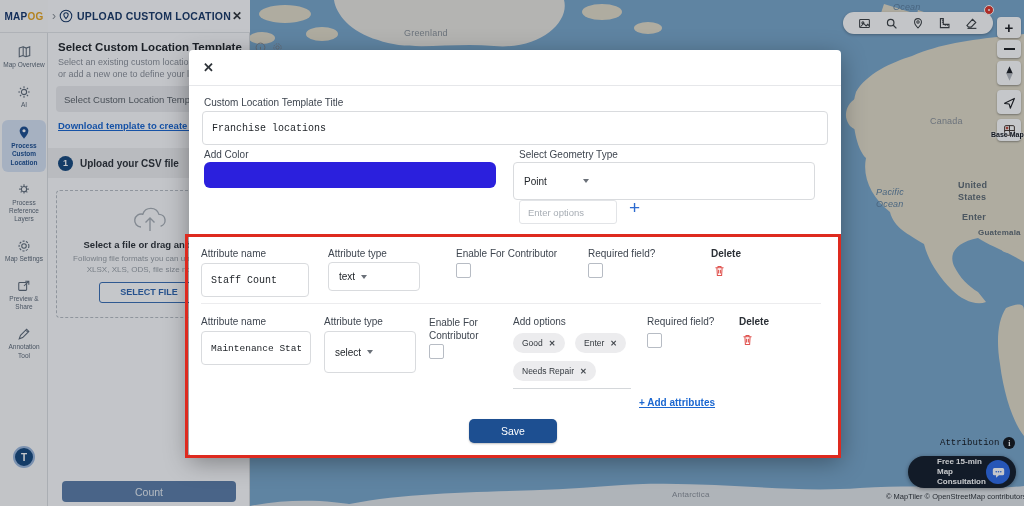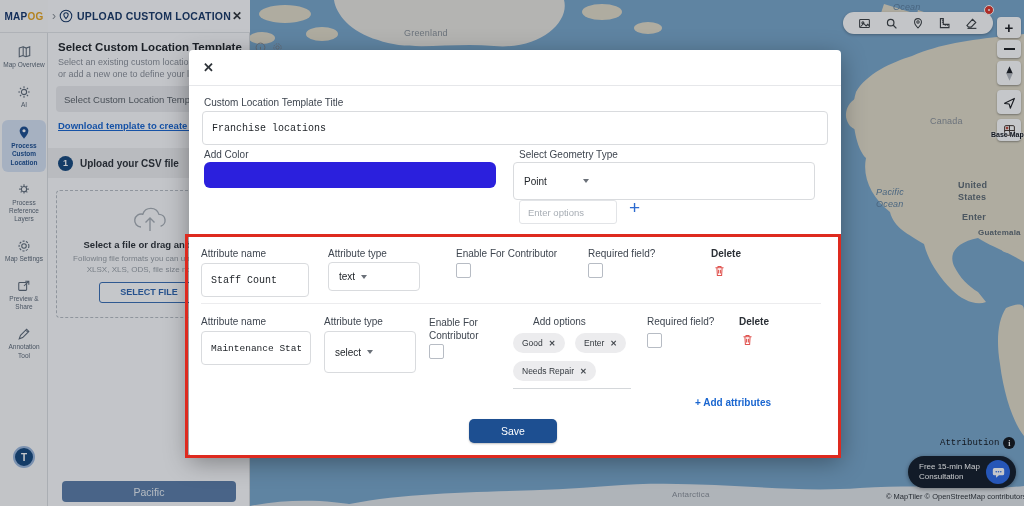--- a/index.html
+++ b/index.html
@@ -29,21 +29,21 @@
   .vctrl.txt { font-size:15px; font-weight:bold; }
   .basemap-label { position:absolute; left:991px; top:131px; width:36px; font-size:7px; font-weight:bold;
     color:#10151c; text-shadow:0 0 2px #fff, 0 0 2px #fff; }
 
   .attribution-row { position:absolute; left:940px; top:437px; display:flex; align-items:center; gap:4px; cursor:pointer; }
   .attribution-row .t { font-size:9px; color:#14181d;font-family:Liberation Mono, monospace; }
   .info-circle { width:12px; height:12px; border-radius:50%; background:#14181d; color:#fff; font-size:8px;
     font-weight:bold; display:flex; align-items:center; justify-content:center; font-family:"Liberation Serif", serif; }
   .consult-pill { position:absolute; left:908px; top:456px; width:108px; height:32px; border-radius:17px;
     background:#141e2b; display:flex; align-items:center; cursor:pointer; box-shadow:0 1px 4px rgba(0,0,0,.4); }
-  .consult-pill .txt { font-size:8px; font-weight:normal; color:#fff; line-height:1.25; padding-left:11px; width:76px; }
+  .consult-pill .txt { font-size:8px; font-weight:bold; color:#fff; line-height:1.25; padding-left:29px; width:76px; }
   .consult-pill .bubble { width:24px; height:24px; border-radius:50%; background:#2e6be6; display:flex;
     align-items:center; justify-content:center; margin-left:2px; }
   .map-copyright { position:absolute; left:886px; top:492px; font-size:7.5px; color:#2e3338; white-space:nowrap; }
 
   
   #sidebar { position:absolute; left:0; top:0; width:48px; height:506px; background:#fbfbfc; border-right:1px solid #dcdee1; z-index:2; }
   #logo { position:absolute; left:0; top:0; width:48px; height:33px; background:#fbfbfc; border-bottom:1px solid #e2e4e7;
     display:flex; align-items:center; justify-content:center; font-size:10px; font-weight:bold; letter-spacing:.2px; cursor:pointer; }
   #logo .m { color:#16366b; } #logo .og { color:#e8a51e; }
   .side-nav { position:absolute; left:0; top:40px; width:48px; display:flex; flex-direction:column; gap:6px; align-items:stretch; }
@@ -108,22 +108,22 @@
   .opt-input::placeholder { color:#a7adb4; }
   .plus-btn { position:absolute; left:440px; top:148px; font-size:19px; color:#2d6bd0; cursor:pointer; font-weight:normal; line-height:1; }
   .cb { position:absolute; width:15px; height:15px; appearance:none; -webkit-appearance:none; border:1.5px solid #b7bcc4;
     border-radius:2px; background:#fff; cursor:pointer; }
   .trash { cursor:pointer; }
   .divider2 { position:absolute; left:12px; top:253px; width:620px; height:1px; background:#ececee; }
   .chip { position:absolute; height:20px; background:#ececee; border-radius:11px; display:flex; align-items:center;
     gap:6px; padding:0 9px; font-size:8.5px; color:#33383e; cursor:pointer; }
   .chip .x { font-size:8px; font-weight:bold; color:#44494f; }
   .chip-underline { position:absolute; left:324px; top:338px; width:118px; height:1px; background:#d4d7da; }
-  .add-attr { position:absolute; left:450px; top:347px; width:188px; text-align:center; font-size:10px; font-weight:bold;
-    color:#1a66d0; cursor:pointer; }
+  .add-attr { position:absolute; left:450px; top:347px; width:188px; text-align:left; font-size:10px; font-weight:bold;
+    color:#1a66d0; text-decoration:underline; cursor:pointer; }
   .save-btn { position:absolute; left:280px; top:369px; width:88px; height:24px; background:#1d4f91; border:none;
     border-radius:5px; color:#fff; font-size:10.5px; display:flex; align-items:center; justify-content:center; cursor:pointer;
     box-shadow:0 1px 2px rgba(0,0,0,.25); }
 
   
   #annot { position:absolute; left:185px; top:234px; width:656px; height:224px; border:3px solid #de2a1f; z-index:8; pointer-events:none; }
 </style>
 </head>
 <body>
 
@@ -334,21 +334,21 @@
     </div>
     <div class="dropzone">
       <svg style="position:absolute; left:72px; top:12px;" width="42" height="32" viewBox="0 0 42 30" fill="none" stroke="#a9afb6" stroke-width="1.4">
           <path d="M12 23 a6.5 6.5 0 1 1 1.8-12.8 A8.5 8.5 0 0 1 30 10.4 a6 6 0 0 1 1.6 11.8"></path>
           <path d="M21 27 V14 M16.5 18.5 L21 14 l4.5 4.5"></path>
         </svg>
       <div class="dz-title">Select a file or drag and drop</div>
       <div class="dz-hint">Following file formats you can upload CSV, XLSX, XLS, ODS, file size no more</div>
       <span class="dz-btn">SELECT FILE</span>
     </div>
-    <button class="upload-btn">Pacific</button>
+    <button class="upload-btn">Count</button>
   </div>
 
   <div id="dim"></div>
 
   <div id="modal">
     <div class="m-head">
       <span class="m-close">✕</span>
     </div>
 
     <span class="f-label" style="left:15px; top:47px;">Custom Location Template Title</span>
@@ -389,21 +389,21 @@
     <div>
       <span class="f-label" style="left:12px; top:266px;">Attribute name</span>
       <input class="t-input" style="left: 12px; top: 281px; width: 110px; height: 26px; font-size: 9.5px;" value="Maintenance Status">
       <span class="f-label" style="left:135px; top:266px;">Attribute type</span>
       <div class="sel" style="left:135px; top:281px; width:92px; height:42px;">
         <span>select</span>
         <span class="caret"></span>
       </div>
       <span class="f-label" style="left:240px; top:266px; width:68px; line-height:1.3;">Enable For Contributor</span>
       <input type="checkbox" class="cb" style="left: 240px; top: 294px;">
-      <span class="f-label" style="left:324px; top:266px;margin-left:20px;">Add options</span>
+      <span class="f-label" style="left:324px; top:266px;">Add options</span>
       <div class="chip" style="left:324px; top:283px;">
         <span>Good</span>
         <span class="x">✕</span>
       </div>
       <div class="chip" style="left:386px; top:283px;">
         <span>Enter</span>
         <span class="x">✕</span>
       </div>
       <div class="chip" style="left:324px; top:311px;">
         <span>Needs Repair</span>

